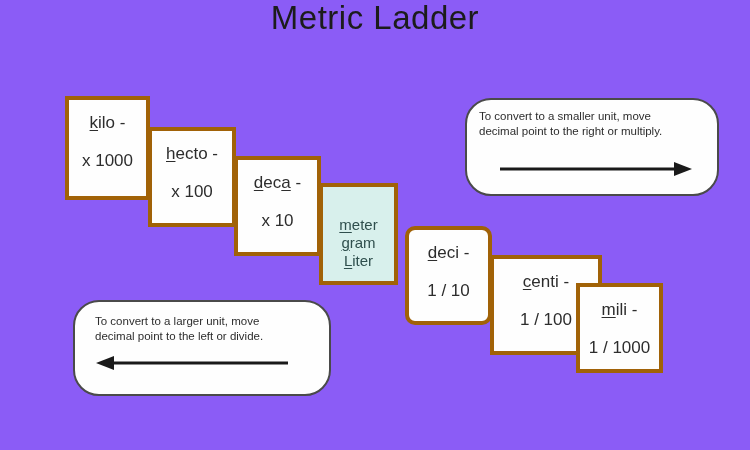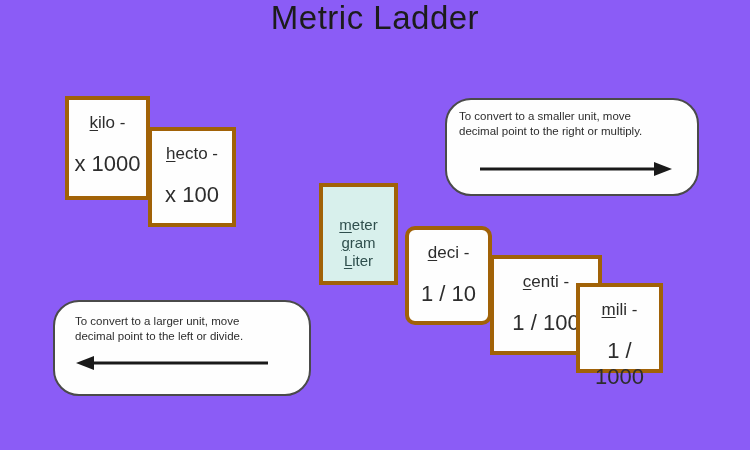--- a/index.html
+++ b/index.html
@@ -2,35 +2,35 @@
 <html><head>
 <meta charset="utf-8">
 <style>
   html,body{margin:0;padding:0;background:#ffffff;}
   .stage{position:relative;width:750px;height:450px;background:#8b5cf6;overflow:hidden;
          font-family:"Liberation Sans",sans-serif;color:#2d2d2d;}
   .title{position:absolute;top:0;left:0;width:100%;text-align:center;
          font-size:33px;line-height:36px;color:#1c1c1c;letter-spacing:0.5px;}
   .box{position:absolute;background:#fefefe;border:4px solid #a16207;box-sizing:border-box;}
   .box .lbl{position:absolute;top:13px;left:0;width:100%;text-align:center;font-size:17px;white-space:pre;}
-  .box .val{position:absolute;top:51px;left:0;width:100%;text-align:center;font-size:22px;}
+  .box .val{position:absolute;top:51px;left:0;width:100%;text-align:center;font-size:17px;}
   #box-kilo {left:65px; top:96px; width:85px;height:104px;}
   #box-hecto{left:148px;top:127px;width:88px;height:100px;}
   #box-deca {left:234px;top:156px;width:87px;height:100px;}
   #box-base {left:319px;top:183px;width:79px;height:102px;background:#d8f0ec;}
   #box-deci {left:405px;top:226px;width:87px;height:99px;border-radius:10px;}
   #box-centi{left:490px;top:255px;width:112px;height:100px;}
   #box-mili {left:576px;top:283px;width:87px;height:90px;}
   .base-heading{position:absolute;left:319px;top:152px;width:88px;
          font-size:17px;text-decoration:underline;text-underline-offset:3px;color:#2d2d2d;margin-top:32px;}
   .units{position:absolute;top:29px;left:0;width:100%;text-align:center;
          font-size:15px;line-height:18px;color:#2f4f4d;}
   .useg{text-decoration:underline;text-underline-offset:2px;}
   .callout{position:absolute;border:2px solid #4a4a4a;border-radius:26px;
-         box-sizing:border-box;background:#fefefe;}
+         box-sizing:border-box;background:#fefefe;margin-left:20px;}
   #callout-smaller{left:445px;top:98px;width:254px;height:98px;}
   #callout-larger {left:53px;top:300px;width:258px;height:96px;}
   .c-text{position:absolute;font-size:11.5px;line-height:15px;color:#2d2d2d;white-space:nowrap;}
   #callout-smaller .c-text{left:12px;top:9px;}
   #callout-larger  .c-text{left:20px;top:12px;}
   .arrow{position:absolute;}
   #callout-smaller .arrow{left:33px;top:61px;}
   #callout-larger  .arrow{left:17px;top:53px;}
 </style>
 </head>
@@ -43,20 +43,24 @@
   <div class="box" id="box-kilo">
     <div class="lbl"><span class="useg">k</span><span>ilo -</span></div>
     <div class="val">x 1000</div>
   </div>
 
   <div class="box" id="box-hecto">
     <div class="lbl"><span class="useg">h</span><span>ecto -</span></div>
     <div class="val">x 100</div>
   </div>
 
+  <div class="box" id="box-deca">
+    <div class="lbl"><span class="useg">d</span><span>ec</span><span class="useg">a</span><span> -</span></div>
+    <div class="val">x 10</div>
+  </div>
 
   <div class="base-heading">Base</div>
 
   <div class="box" id="box-base">
     <div class="units">
       <div><span class="useg">m</span><span>eter</span></div>
       <div><span class="useg">g</span><span>ram</span></div>
       <div><span class="useg">L</span><span>iter</span></div>
     </div>
   </div>

